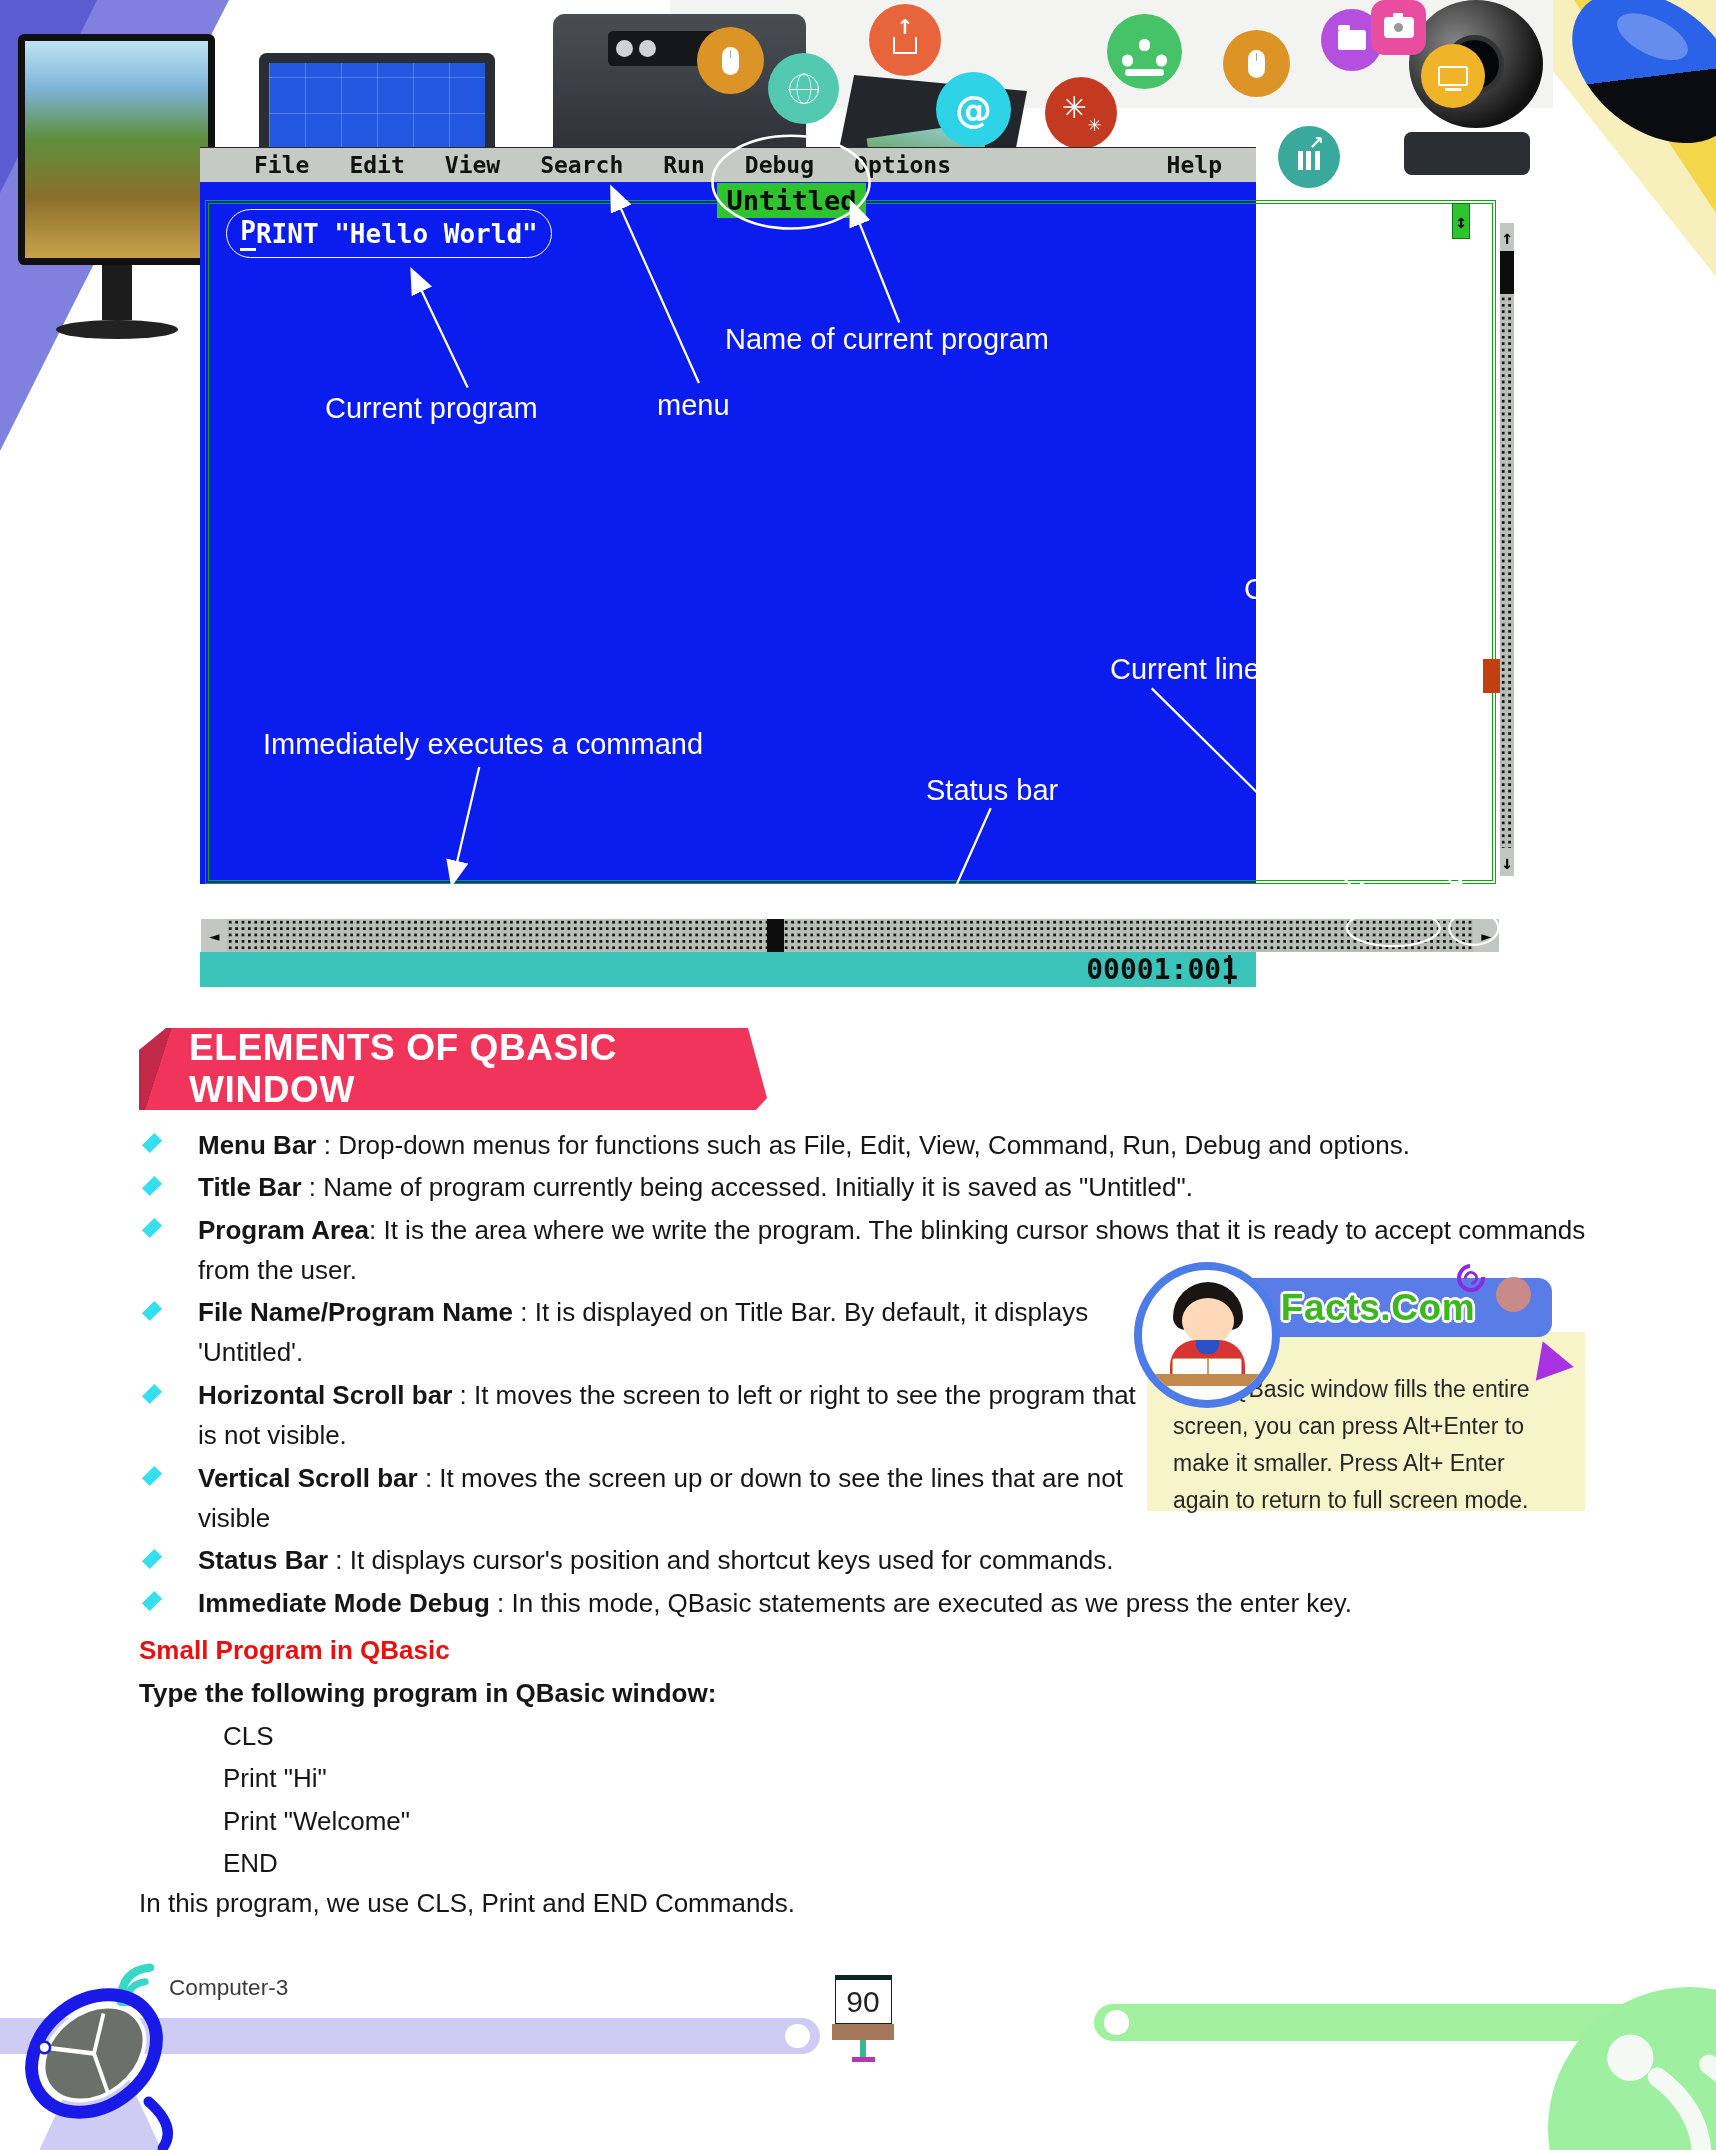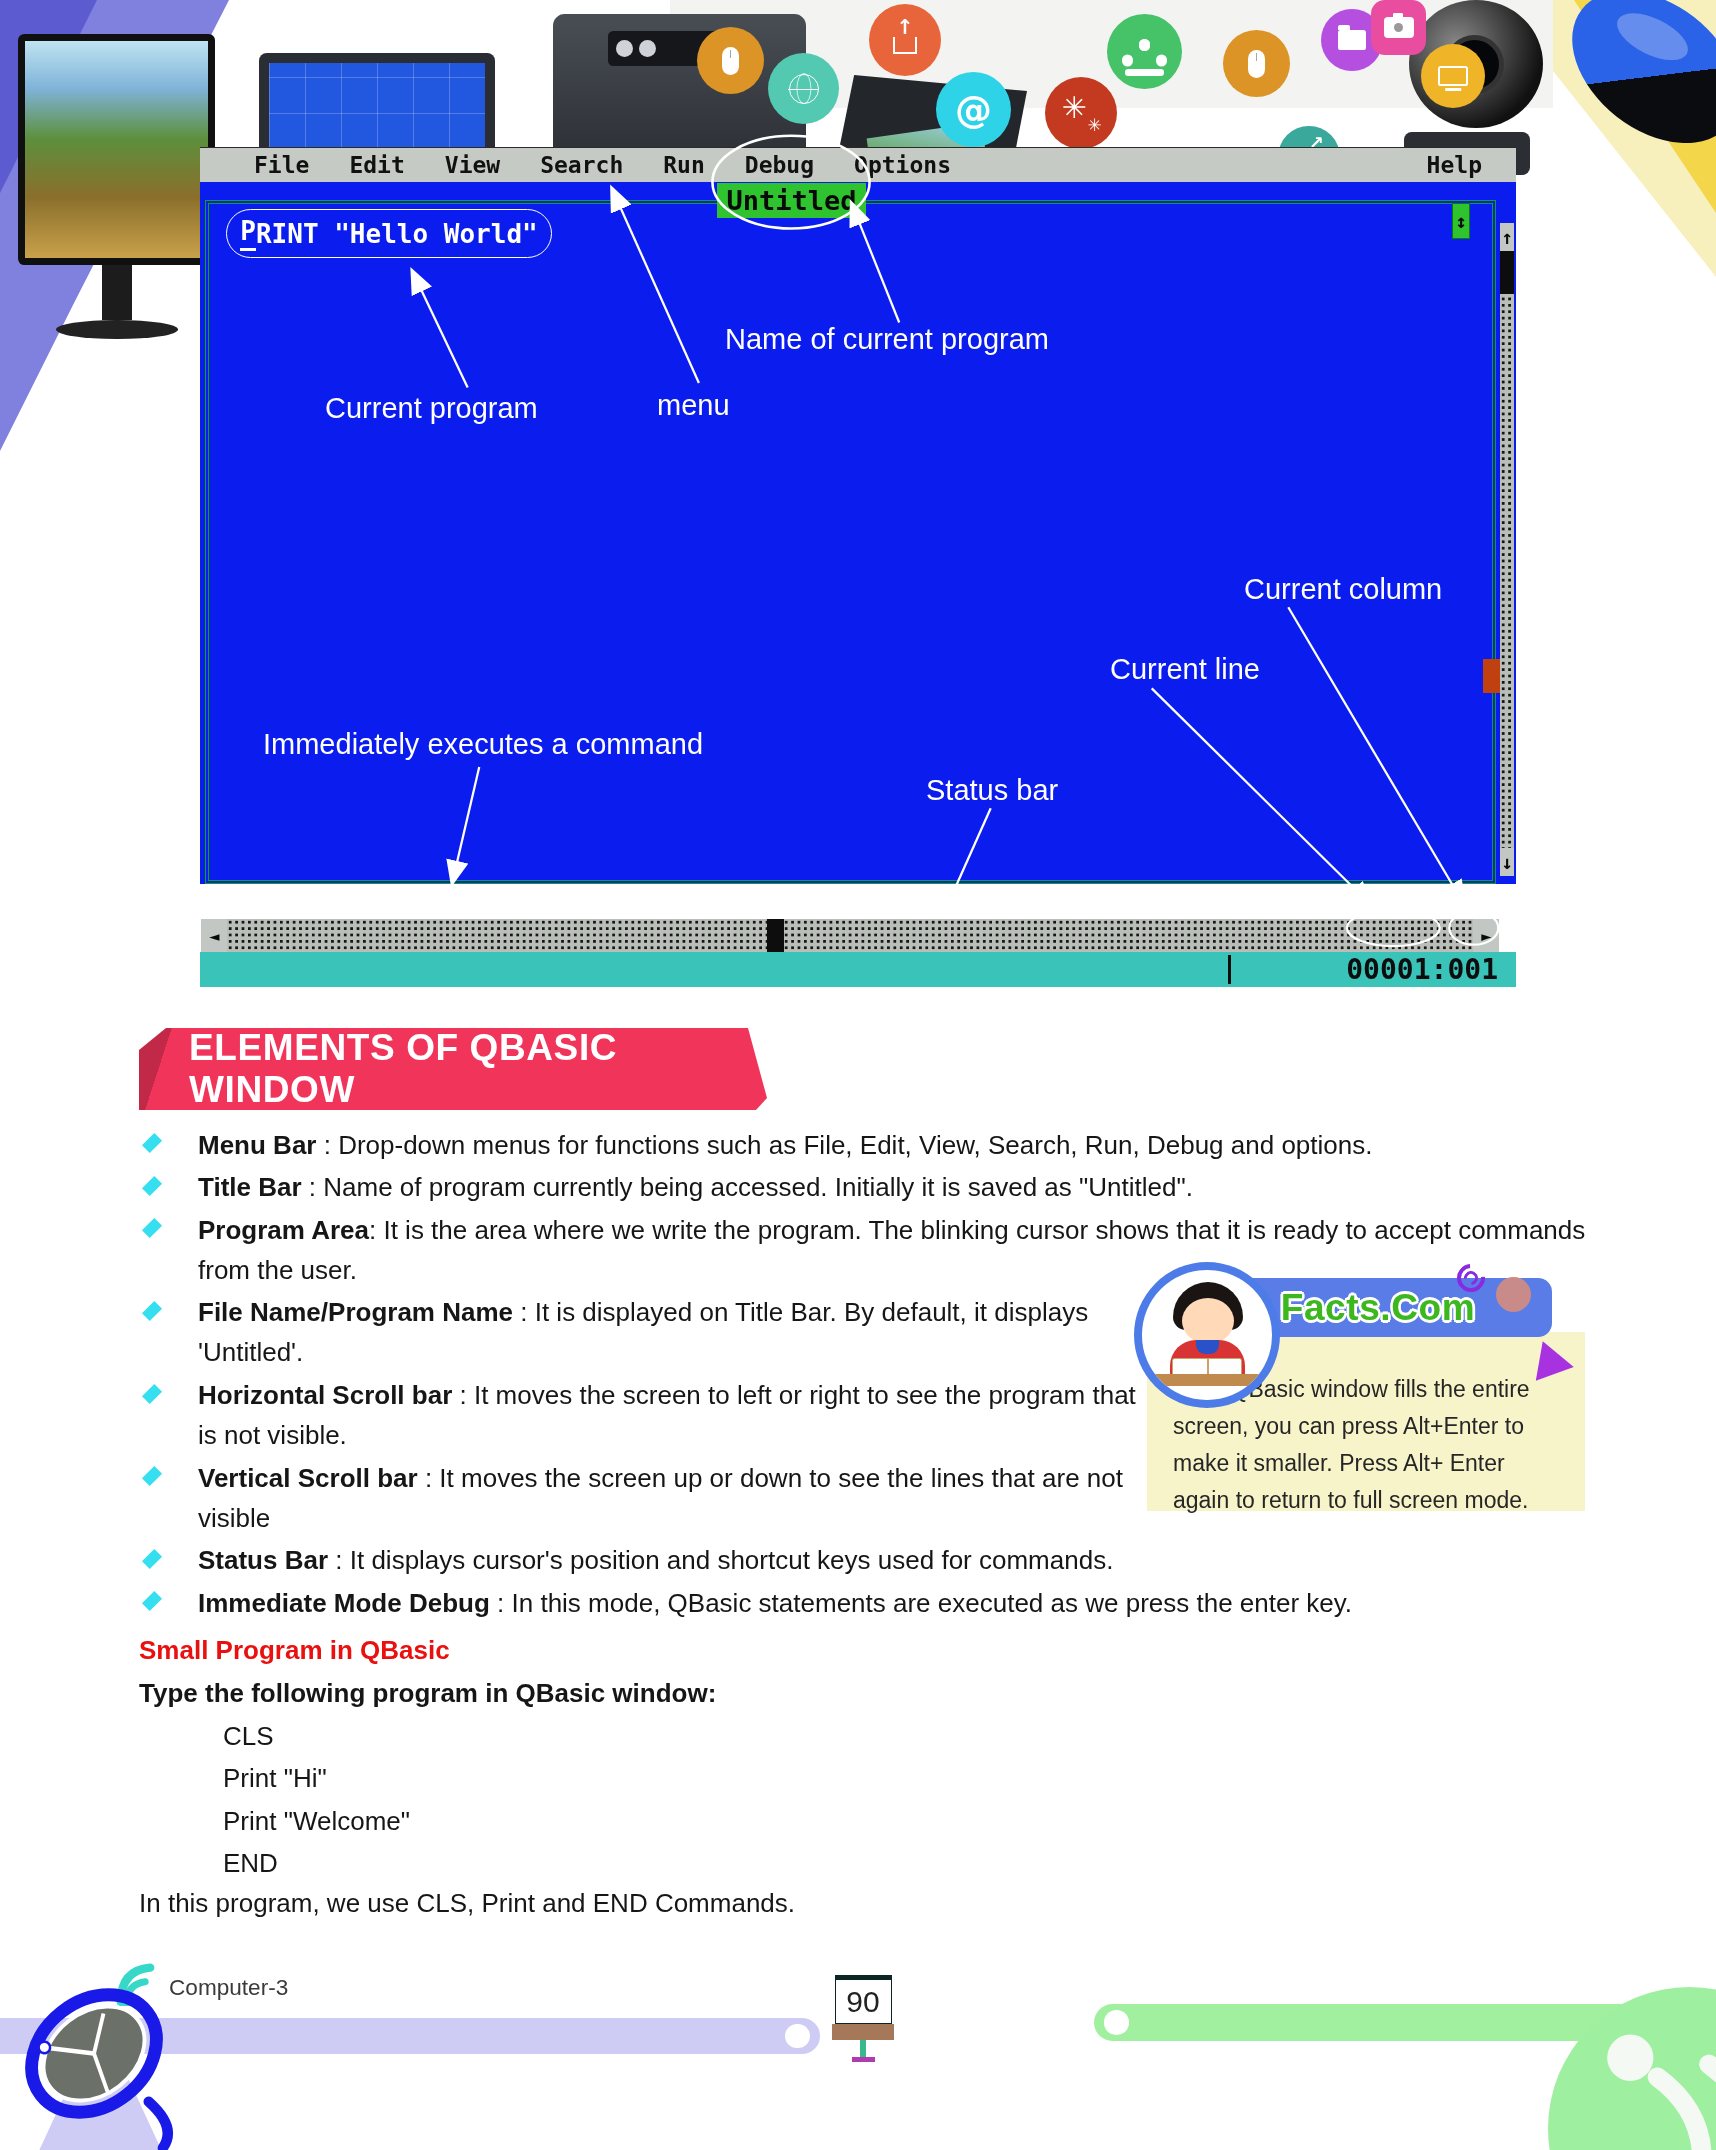--- a/index.html
+++ b/index.html
@@ -85,21 +85,21 @@
   .s-chart::after{content:"↗";position:absolute;top:-19.3px;right:-3.9px;font-size:18px;font-weight:bold;color:#fff}
   .s-folder{position:relative;width:28px;height:20.6px;background:#fff;border-radius:2.6px}
   .s-folder::before{content:"";position:absolute;top:-4.5px;left:0;width:11.6px;height:5.2px;background:#fff;border-radius:1.9px 1.9px 0 0}
   .s-camera{position:relative;width:30px;height:20.6px;background:#fff;border-radius:3.9px}
   .s-camera::before{content:"";position:absolute;left:10.3px;top:5.8px;width:9px;height:9px;border-radius:50%;background:rgba(0,0,0,.4)}
   .s-camera::after{content:"";position:absolute;top:-3.9px;left:9.7px;width:10.3px;height:4.5px;background:#fff;border-radius:1.3px}
   .s-monitor{position:relative;width:30px;height:20.6px;border:2.6px solid #fff;border-radius:2.6px}
   .s-monitor::after{content:"";position:absolute;bottom:-6.4px;left:50%;transform:translateX(-50%);width:15.5px;height:3.2px;background:#fff}
 
   
-  .qb-window{position:absolute;left:200px;top:147px;width:1316px;height:805px;z-index:4;font-family:"DejaVu Sans Mono",monospace;box-shadow:0 5.2px 0 #d4d8d4}
+  .qb-window{position:absolute;left:200px;top:147px;width:1056px;height:805px;z-index:4;font-family:"DejaVu Sans Mono",monospace;box-shadow:0 5.2px 0 #d4d8d4}
   .qb-menubar{position:absolute;left:0;top:0;width:100%;height:35px;background:var(--menu-gray);display:flex;align-items:center;gap:40px;padding:0 34px 0 54px;font-weight:bold;font-size:23px;color:#111;border-top:1.9px solid #2a2a2a}
   .qb-menubar .mi{cursor:default}
   .mi-help{margin-left:auto}
   .qb-body{position:absolute;left:0;top:35px;width:100%;height:702px;background:var(--blue)}
   .qb-frame{position:absolute;left:5.2px;top:18px;width:1291px;bottom:0;border:1.9px solid var(--green)}
   .qb-frame::after{content:"";position:absolute;inset:1.9px;border:1.3px solid var(--green)}
   .qb-title-tab{position:absolute;left:517px;top:0.6px;width:149px;height:35px;background:var(--tab-green);color:#0a0a0a;font-weight:bold;font-size:27px;display:flex;align-items:center;justify-content:center;z-index:2}
   .qb-restore{position:absolute;left:1252px;top:21px;width:18px;height:36px;background:var(--tab-green);border:1.3px solid #0a7a0a;color:#0a0a0a;font-size:19.3px;font-weight:bold;display:flex;align-items:center;justify-content:center;z-index:2}
   .qb-print-box{position:absolute;left:26px;top:27px;width:326px;height:49px;border:1.9px solid #fff;border-radius:24.5px;display:flex;align-items:center;justify-content:center;color:#fff;font-weight:bold;font-size:26px;z-index:2;white-space:pre}
   .pcur{border-bottom:3.2px solid #fff;padding-bottom:1.3px}
@@ -326,21 +326,21 @@
   <div class="ann" style="left:1110px;top:653px">Current line</div>
   <div class="ann" style="left:926px;top:774px">Status bar</div>
   <div class="ann" style="left:263px;top:728px">Immediately executes a command</div>
 
   <div class="banner">
     <span>ELEMENTS OF QBASIC WINDOW</span>
   </div>
 
   <div class="content">
     <ul class="bullets main">
-      <li><span class="dmd"></span><span class="txt"><b>Menu Bar</b><span> : Drop-down menus for functions such as File, Edit, View, Search, Run, Debug and options.</span></span></li>
+      <li><span class="dmd"></span><span class="txt"><b>Menu Bar</b><span> : Drop-down menus for functions such as File, Edit, View, Command, Run, Debug and options.</span></span></li>
       <li><span class="dmd"></span><span class="txt"><b>Title Bar</b><span> : Name of program currently being accessed. Initially it is saved as "Untitled".</span></span></li>
       <li><span class="dmd"></span><span class="txt"><b>Program Area</b><span>: It is the area where we write the program. The blinking cursor shows that it is ready to accept commands from the user.</span></span></li>
       <li><span class="dmd"></span><span class="txt"><b>File Name/Program Name</b><span> : It is displayed on Title Bar. By default, it displays 'Untitled'.</span></span></li>
       <li><span class="dmd"></span><span class="txt"><b>Horizontal Scroll bar</b><span> : It moves the screen to left or right to see the program that is not visible.</span></span></li>
       <li><span class="dmd"></span><span class="txt"><b>Vertical Scroll bar</b><span> : It moves the screen up or down to see the lines that are not visible</span></span></li>
       <li><span class="dmd"></span><span class="txt"><b>Status Bar</b><span> : It displays cursor's position and shortcut keys used for commands.</span></span></li>
       <li><span class="dmd"></span><span class="txt"><b>Immediate Mode Debug</b><span> : In this mode, QBasic statements are executed as we press the enter key.</span></span></li>
     </ul>
     <div class="red-heading">Small Program in QBasic</div>
     <div class="bold-line">Type the following program in QBasic window:</div>

